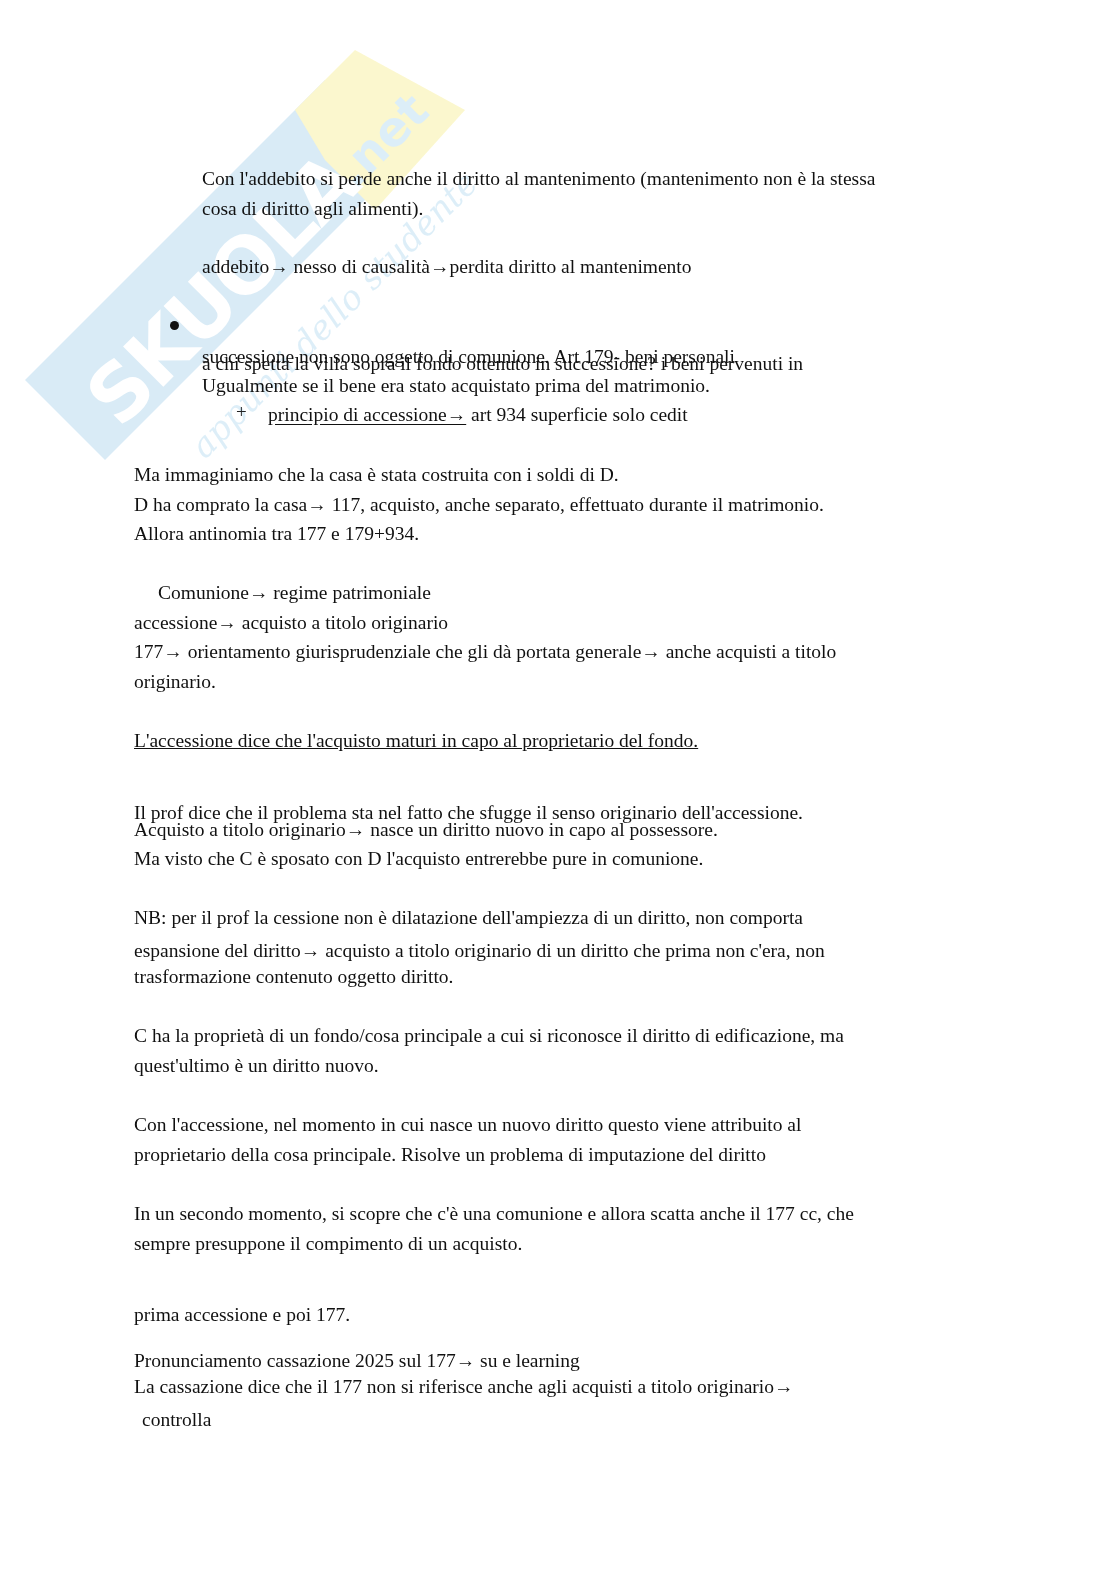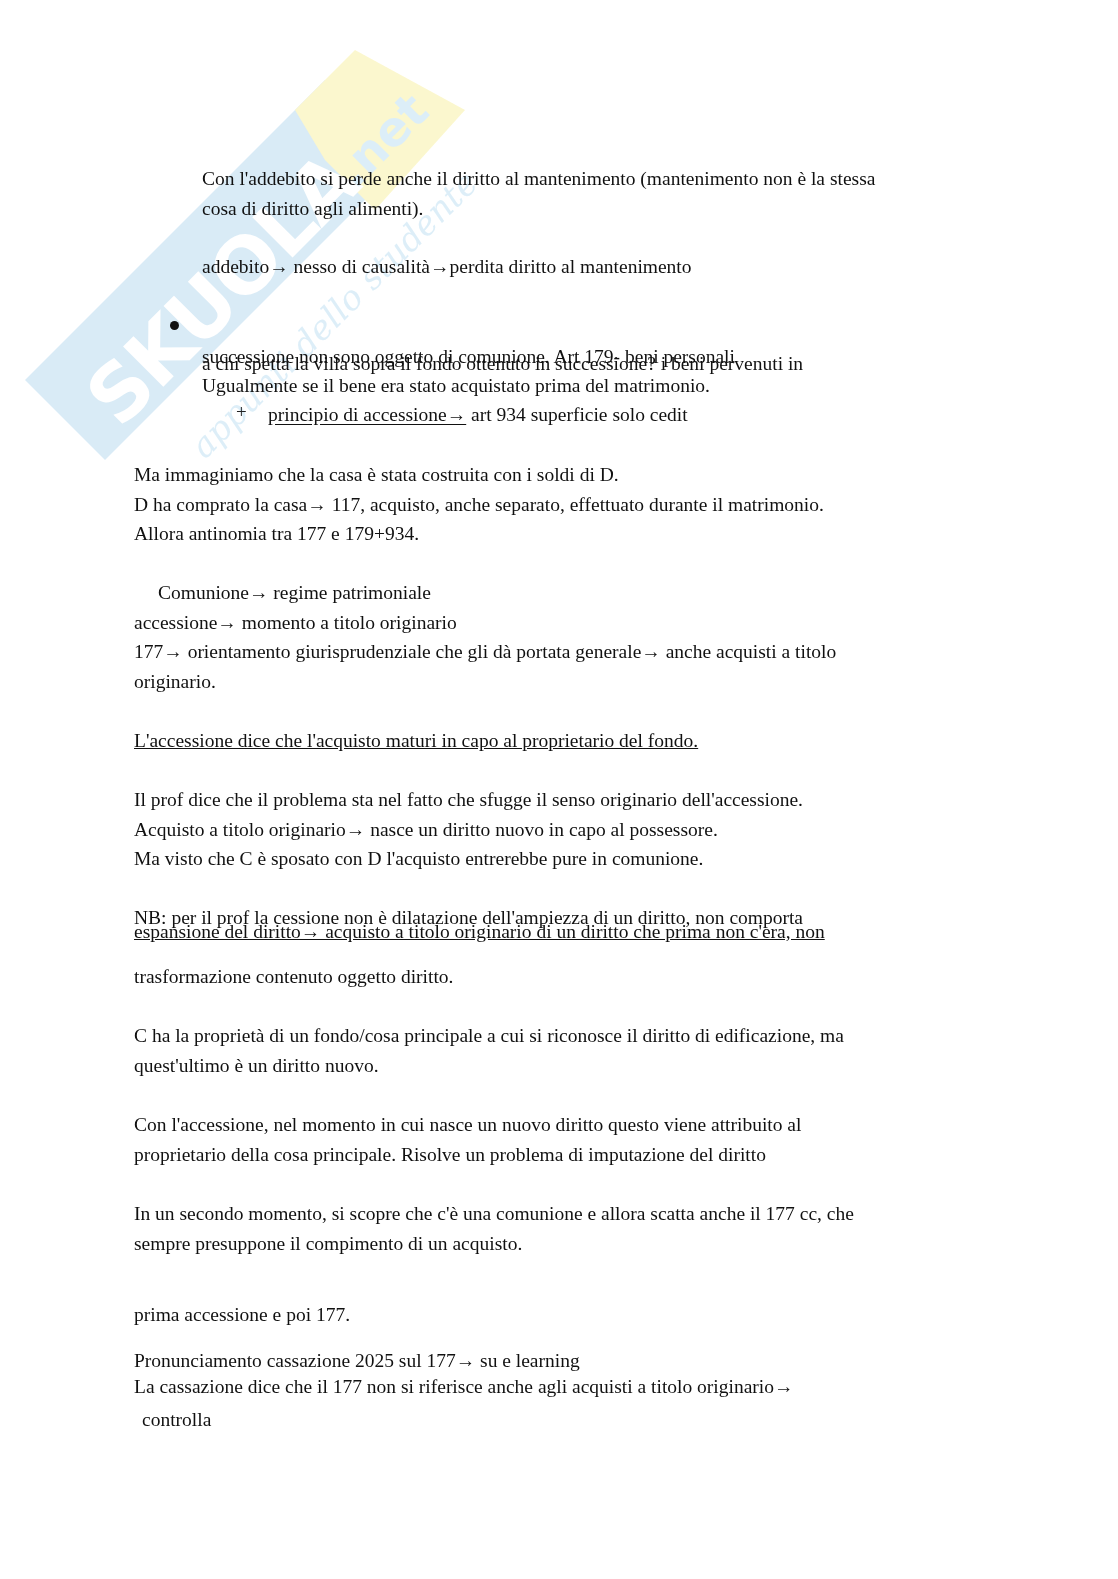--- a/index.html
+++ b/index.html
@@ -78,38 +78,38 @@
   </div>
 
   <div class="text" style="left:134px; top:460px;">
     <div class="line" style="top:0;">Ma immaginiamo che la casa è stata costruita con i soldi di D.</div>
     <div class="line" style="top:29.5px;">D ha comprato la casa→ 117, acquisto, anche separato, effettuato durante il matrimonio.</div>
     <div class="line" style="top:59px;">Allora antinomia tra 177 e 179+934.</div>
   </div>
 
   <div class="text" style="left:134px; top:578px;">
     <div class="line" style="top:0;margin-left:24px;">Comunione→ regime patrimoniale</div>
-    <div class="line" style="top:29.5px;">accessione→ momento a titolo originario</div>
+    <div class="line" style="top:29.5px;">accessione→ acquisto a titolo originario</div>
     <div class="line" style="top:59px;">177→ orientamento giurisprudenziale che gli dà portata generale→ anche acquisti a titolo</div>
     <div class="line" style="top:88.5px;">originario.</div>
   </div>
 
   <div class="text" style="left:134px; top:726px;">
     <div class="line" style="top:0;text-decoration:underline;">L'accessione dice che l'acquisto maturi in capo al proprietario del fondo.</div>
   </div>
 
   <div class="text" style="left:134px; top:785px;">
-    <div class="line" style="top:0;text-align:right;">Il prof dice che il problema sta nel fatto che sfugge il senso originario dell'accessione.</div>
+    <div class="line" style="top:13px;text-align:right;">Il prof dice che il problema sta nel fatto che sfugge il senso originario dell'accessione.</div>
     <div class="line" style="top:29.5px;">Acquisto a titolo originario→ nasce un diritto nuovo in capo al possessore.</div>
     <div class="line" style="top:59px;">Ma visto che C è sposato con D l'acquisto entrerebbe pure in comunione.</div>
   </div>
 
   <div class="text" style="left:134px; top:903px;">
     <div class="line" style="top:0;">NB: per il prof la cessione non è dilatazione dell'ampiezza di un diritto, non comporta</div>
-    <div class="line" style="top:14px;text-decoration:underline;">espansione del diritto→ acquisto a titolo originario di un diritto che prima non c'era, non</div>
+    <div class="line" style="top:33px;">espansione del diritto→ acquisto a titolo originario di un diritto che prima non c'era, non</div>
     <div class="line" style="top:59px;">trasformazione contenuto oggetto diritto.</div>
   </div>
 
   <div class="text" style="left:134px; top:1021px;">
     <div class="line" style="top:0;">C ha la proprietà di un fondo/cosa principale a cui si riconosce il diritto di edificazione, ma</div>
     <div class="line" style="top:29.5px;">quest'ultimo è un diritto nuovo.</div>
   </div>
 
   <div class="text" style="left:134px; top:1110px;">
     <div class="line" style="top:0;">Con l'accessione, nel momento in cui nasce un nuovo diritto questo viene attribuito al</div>

